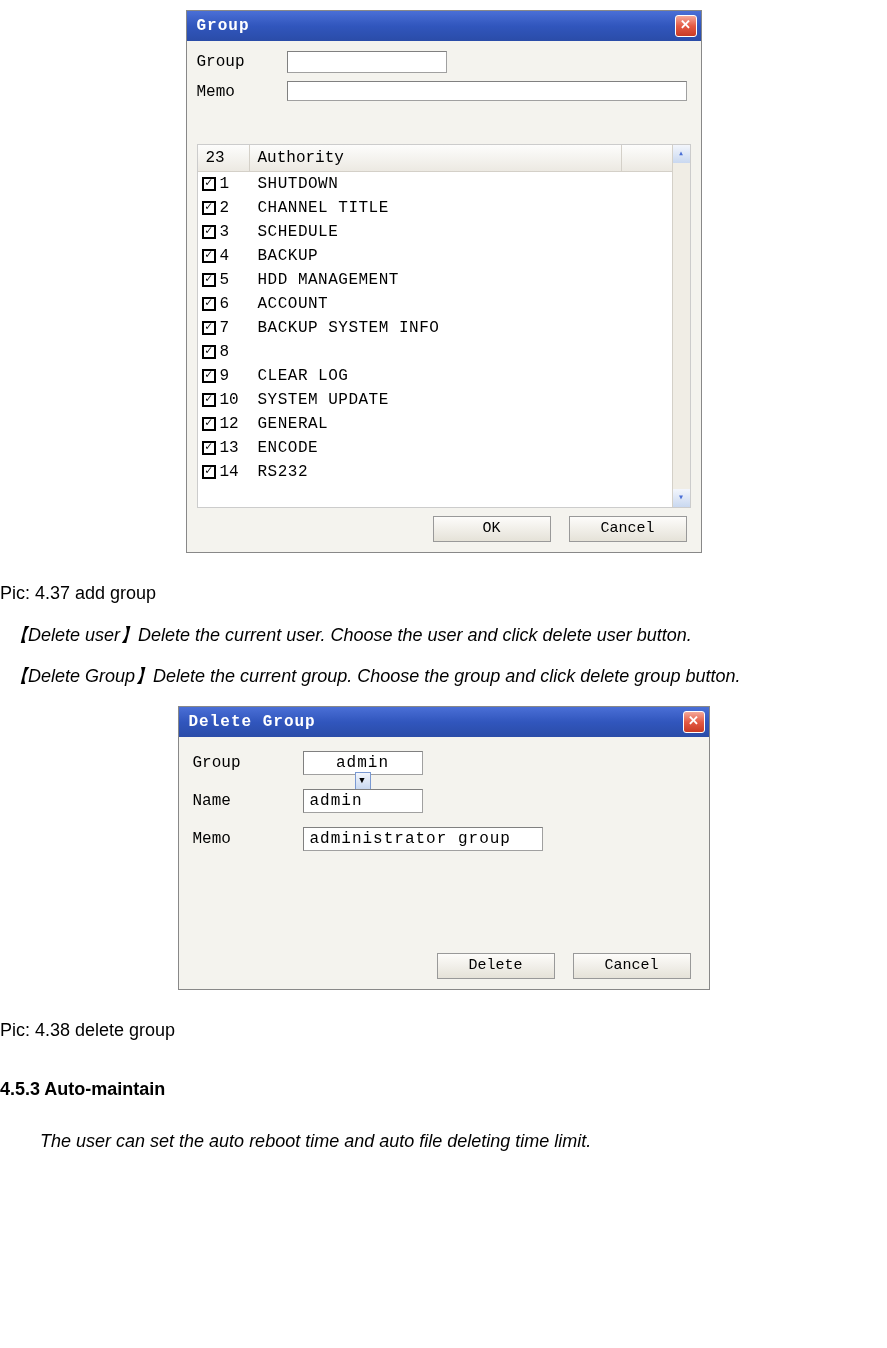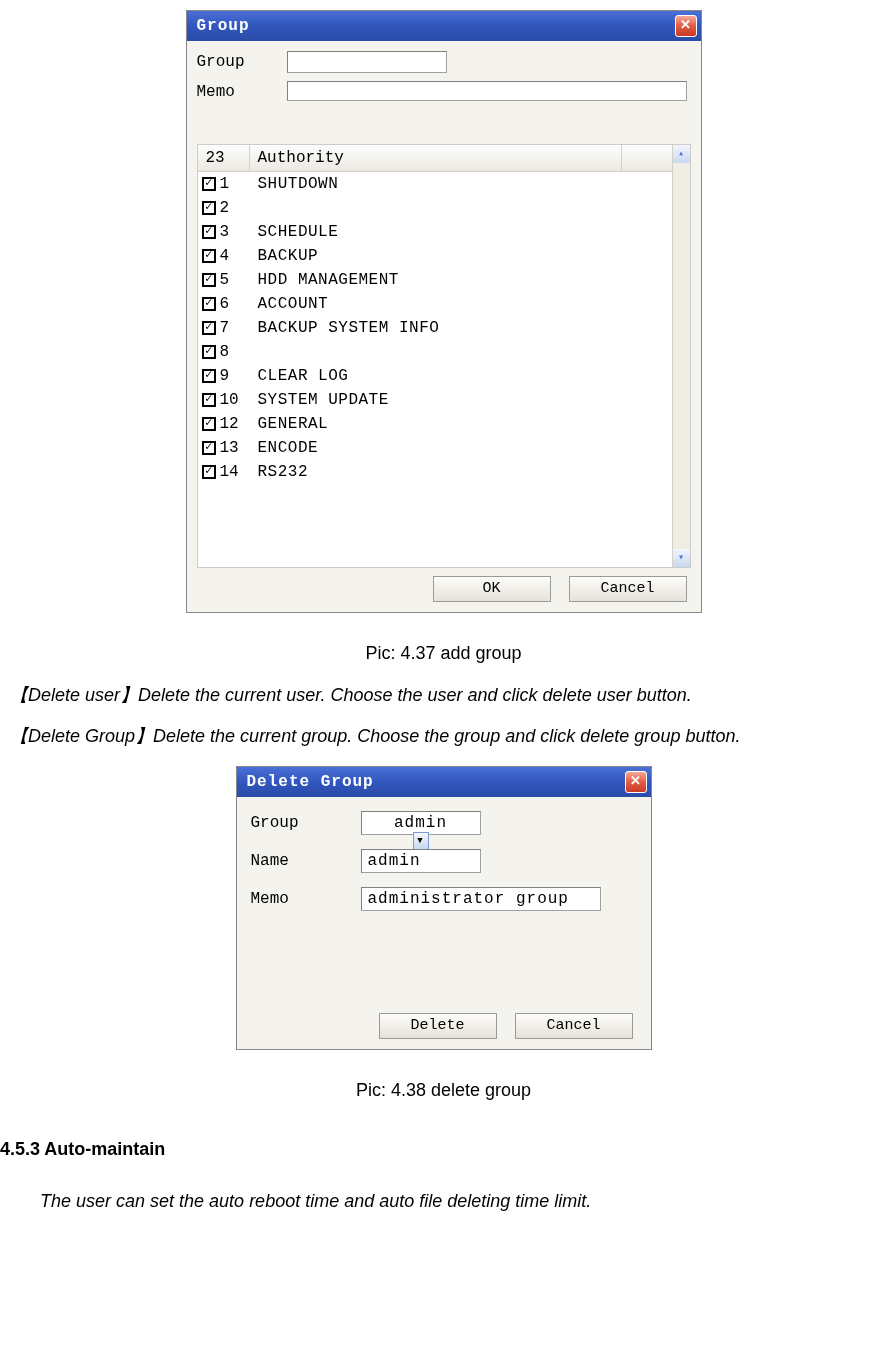--- a/index.html
+++ b/index.html
@@ -9,21 +9,21 @@
       background: #fff;
       color: #000;
       padding: 10px 0;
     }
     .dialog {
       border: 1px solid #888;
       background: #f4f3ee;
       margin: 0 auto;
     }
     .dialog-group { width: 516px; }
-    .dialog-delete { width: 416px; margin-top: 16px; }
+    .dialog-delete { width: 532px; margin-top: 16px; }
     .titlebar {
       background: linear-gradient(to bottom, #4a6fd6, #3156bd 50%, #2a4ca8);
       color: #fff;
       display: flex;
       justify-content: space-between;
       align-items: center;
       padding: 3px 4px 3px 10px;
       height: 30px;
     }
     .titlebar-title {
@@ -67,21 +67,21 @@
       height: 22px;
       font-family: inherit;
       font-size: 15px;
       padding: 0 4px;
     }
     .input-group-name { width: 160px; }
     .input-memo { width: 400px; height: 20px; }
     .auth-list {
       border: 1px solid #ccc;
       background: #fff;
-      height: 424px;
+      height: 364px;
       position: relative;
       display: flex;
       font-family: "SimSun", "Courier New", monospace;
       font-size: 16px;
       margin-top: 43px;
     }
     .auth-content { flex: 1; overflow: hidden; }
     .auth-header {
       display: flex;
       border-bottom: 1px solid #d4d0c8;
@@ -147,21 +147,20 @@
       height: 26px;
       background: linear-gradient(to bottom, #fdfcfa, #e5e2d8);
       border: 1px solid #999;
       font-family: "SimSun", "Courier New", monospace;
       font-size: 15px;
       text-align: center;
       line-height: 24px;
       cursor: pointer;
     }
     .caption {
-      text-align: center;
       font-size: 18px;
       margin: 30px 0 18px 0;
     }
     .para {
       font-size: 18px;
       margin: 14px 10px;
       line-height: 1.5;
       font-style: italic;
     }
     .section-head {
@@ -231,20 +230,21 @@
         </div>
         <div id="auth-rows">
             <div class="auth-row">
               <span class="chk"></span>
               <span class="row-num">1</span>
               <span class="row-label">SHUTDOWN</span>
             </div>
             <div class="auth-row">
               <span class="chk"></span>
               <span class="row-num">2</span>
+              <span class="row-label">CHANNEL TITLE</span>
             </div>
             <div class="auth-row">
               <span class="chk"></span>
               <span class="row-num">3</span>
               <span class="row-label">SCHEDULE</span>
             </div>
             <div class="auth-row">
               <span class="chk"></span>
               <span class="row-num">4</span>
               <span class="row-label">BACKUP</span>

